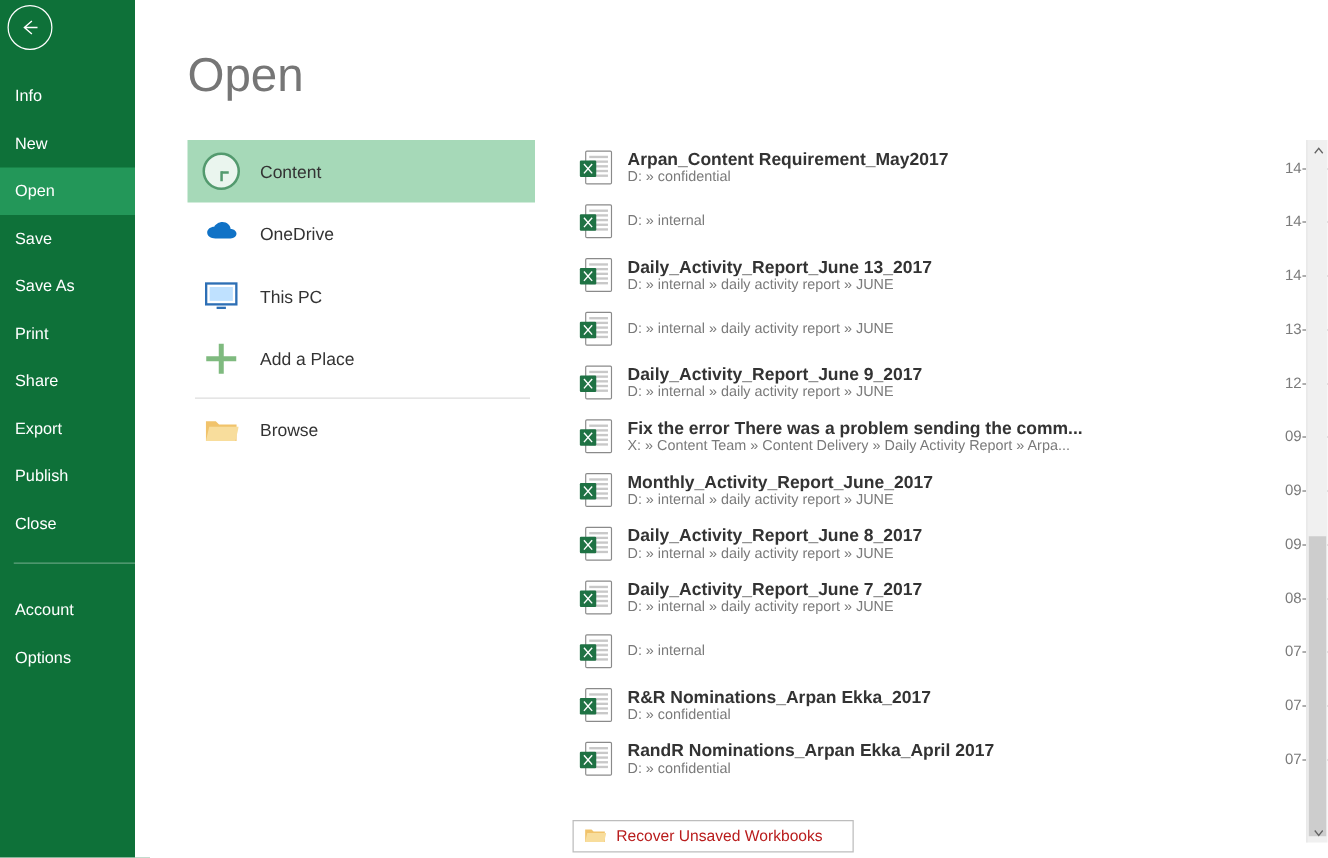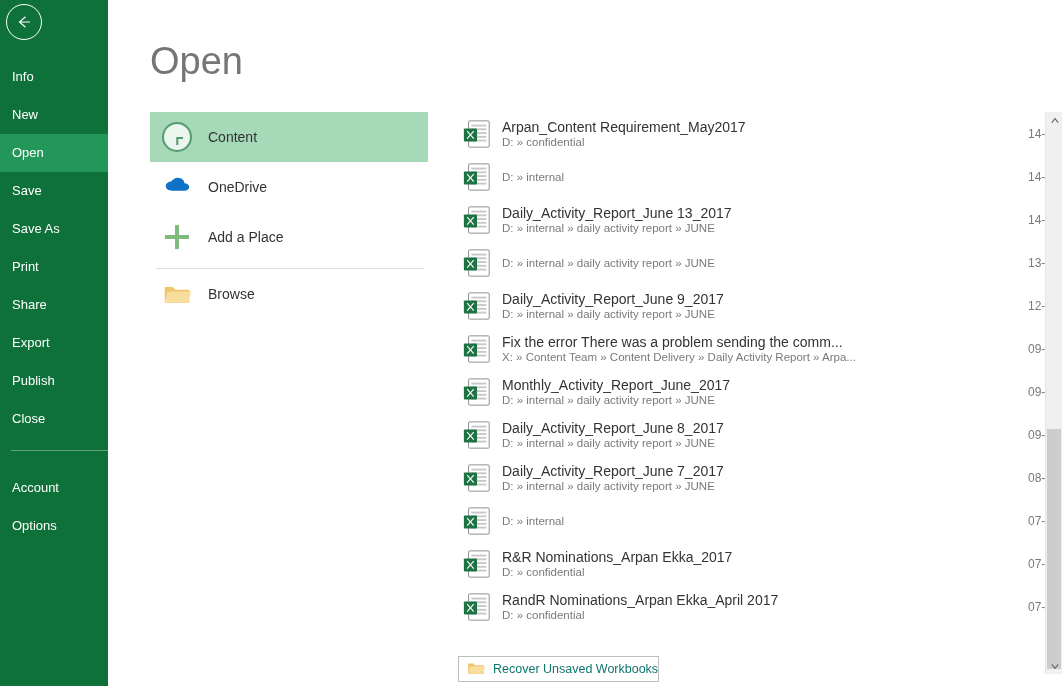--- a/index.html
+++ b/index.html
@@ -61,40 +61,40 @@
   .filelist {
     position: absolute; left: 350px; top: 112px; width: 700px; height: 545px;
     overflow: hidden;
   }
   .file-row {
     height: 43px; display: flex; align-items: center;
     cursor: pointer;
   }
   .file-ic { width: 30px; height: 30px; margin: 0 10px 0 4px; flex-shrink: 0; }
   .file-texts { flex: 1 1 auto; min-width: 0; }
-  .file-name { font-size: 14px; color: #333; white-space: nowrap; overflow: hidden; text-overflow: ellipsis; }
+  .file-name { font-size: 14px; color: #333; white-space: nowrap; overflow: hidden; text-overflow: ellipsis; font-weight: bold; }
   .file-path { font-size: 11.5px; color: #7a7a7a; white-space: nowrap; overflow: hidden; text-overflow: ellipsis; margin-top: 1px; }
   .file-ts   { width: 130px; text-align: left; font-size: 12px; color: #7a7a7a; padding-right: 14px; flex-shrink: 0; }
 
   
   .vscroll {
     position: absolute; right: 0; top: 112px; width: 17px; height: 562px;
     background: #f0f0f0; border-left: 1px solid #e6e6e6;
   }
   .vscroll .arrow { width: 17px; height: 17px; display:flex; align-items:center; justify-content:center; cursor:pointer; }
   .vscroll .arrow svg { width:8px; height:8px; }
   .vscroll .track { position:absolute; top:17px; bottom:17px; left:0; right:0; }
   .vscroll .thumb { position:absolute; left:1px; right:1px; top:300px; height:240px; background:#cdcdcd; cursor:pointer; }
   .vscroll .arrow.bottom { position:absolute; bottom:0; left:0; }
 
   
   .recover {
     position: absolute; left: 350px; bottom: 4px; height: 26px;
     border: 1px solid #bdbdbd; background: #fff; display:flex; align-items:center;
-    padding: 0 0 0 8px; font-size: 12.5px; color: #0f766e; cursor:pointer;
+    padding: 0 24px 0 8px; font-size: 12.5px; color: #b91c1c; cursor:pointer;
   }
   .recover .folder-icon { margin-right: 8px; }
   .recover .folder-icon svg { width:18px; height:14px; }
 
   
   .xl-svg rect.page { fill:#fff; stroke:#8a8a8a; stroke-width:1; }
   .xl-svg rect.bar  { fill:#c8c8c8; }
   .xl-svg rect.badge{ fill:#1f7244; }
   .xl-svg polyline  { stroke:#fff; stroke-width:1.2; fill:none; }
 </style>
@@ -140,20 +140,30 @@
     <div class="loc-item">
       <div class="loc-icon">
         <svg viewBox="0 0 32 20" width="30" height="20">
             <path fill="#1072c6" d="M11 14c-4 0-7-2-7-5 0-3 3-5 6-5 1-2 4-4 7-4 4 0 7 3 7 6 3 0 5 2 5 4s-2 4-5 4H11z"></path>
           </svg>
       </div>
       <span>OneDrive</span>
     </div>
     <div class="loc-item">
       <div class="loc-icon">
+        <svg viewBox="0 0 32 28" width="30" height="26">
+            <rect x="3" y="3" width="26" height="18" fill="none" stroke="#2d6fb5" stroke-width="2"></rect>
+            <rect x="6" y="6" width="20" height="12" fill="#bfe1ff"></rect>
+            <rect x="12" y="23" width="8" height="2" fill="#2d6fb5"></rect>
+          </svg>
+      </div>
+      <span>This PC</span>
+    </div>
+    <div class="loc-item">
+      <div class="loc-icon">
           <div class="addplace"></div>
         </div>
       <span>Add a Place</span>
     </div>
 
     <div class="loc-divider"></div>
 
     <div class="loc-item">
       <div class="loc-icon folder-icon">
         <svg viewBox="0 0 32 24">

